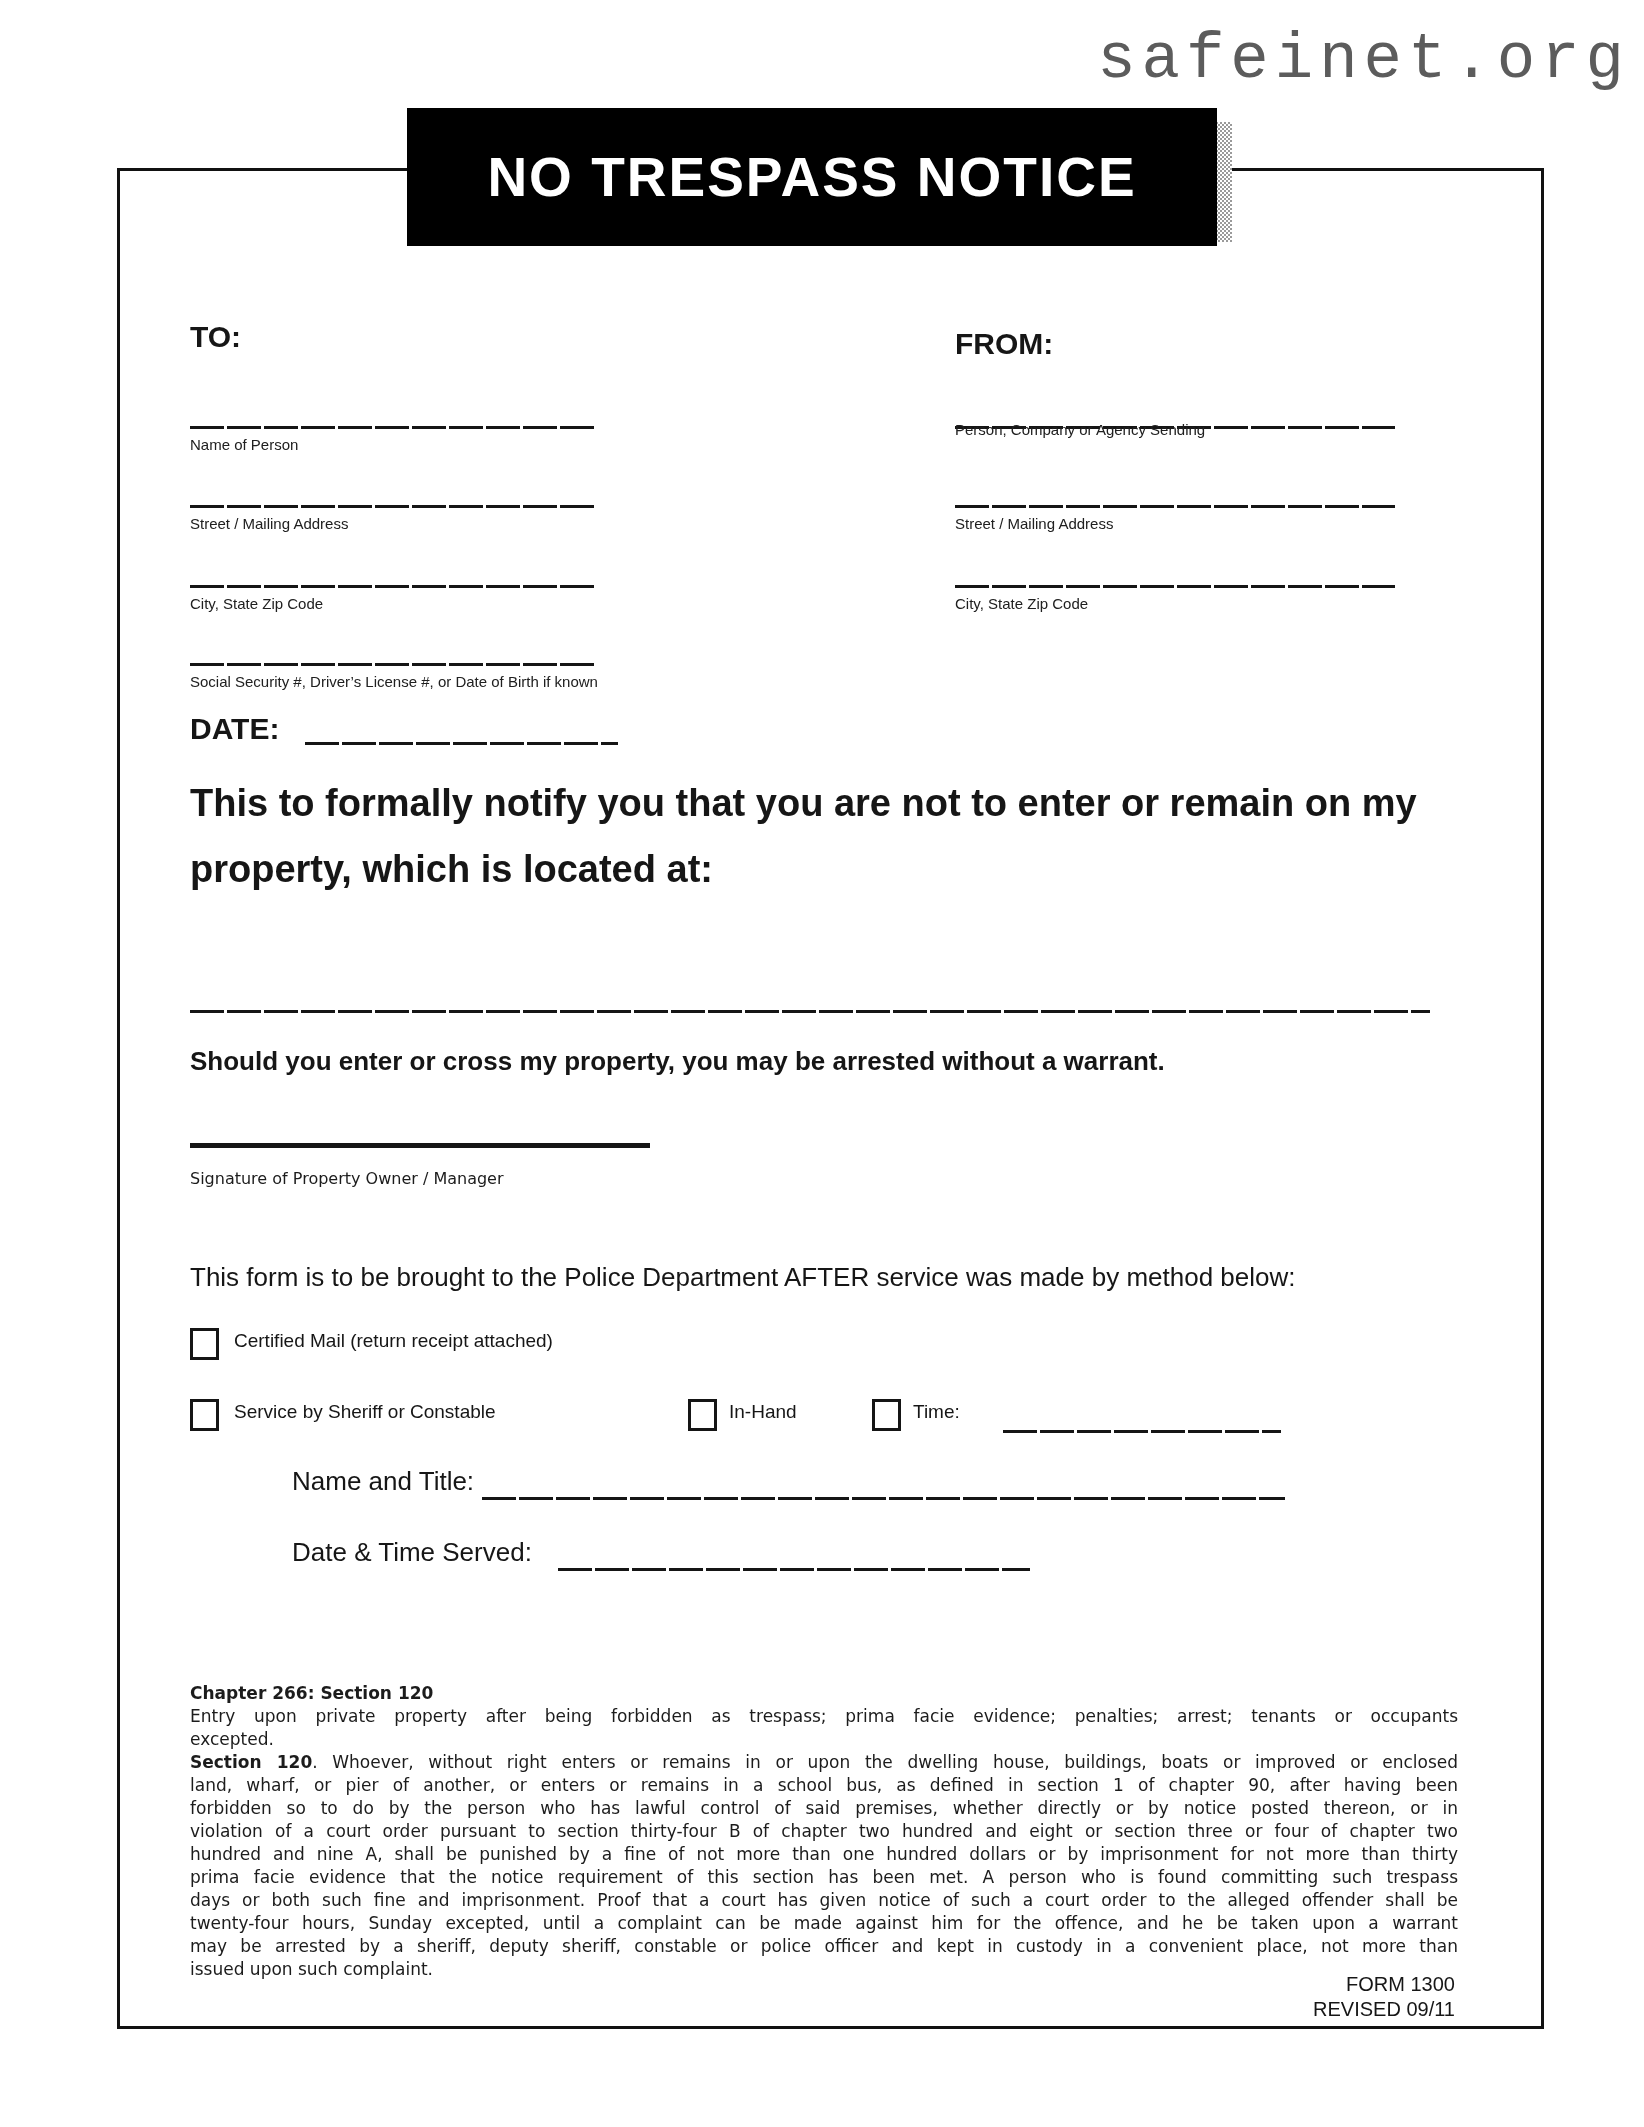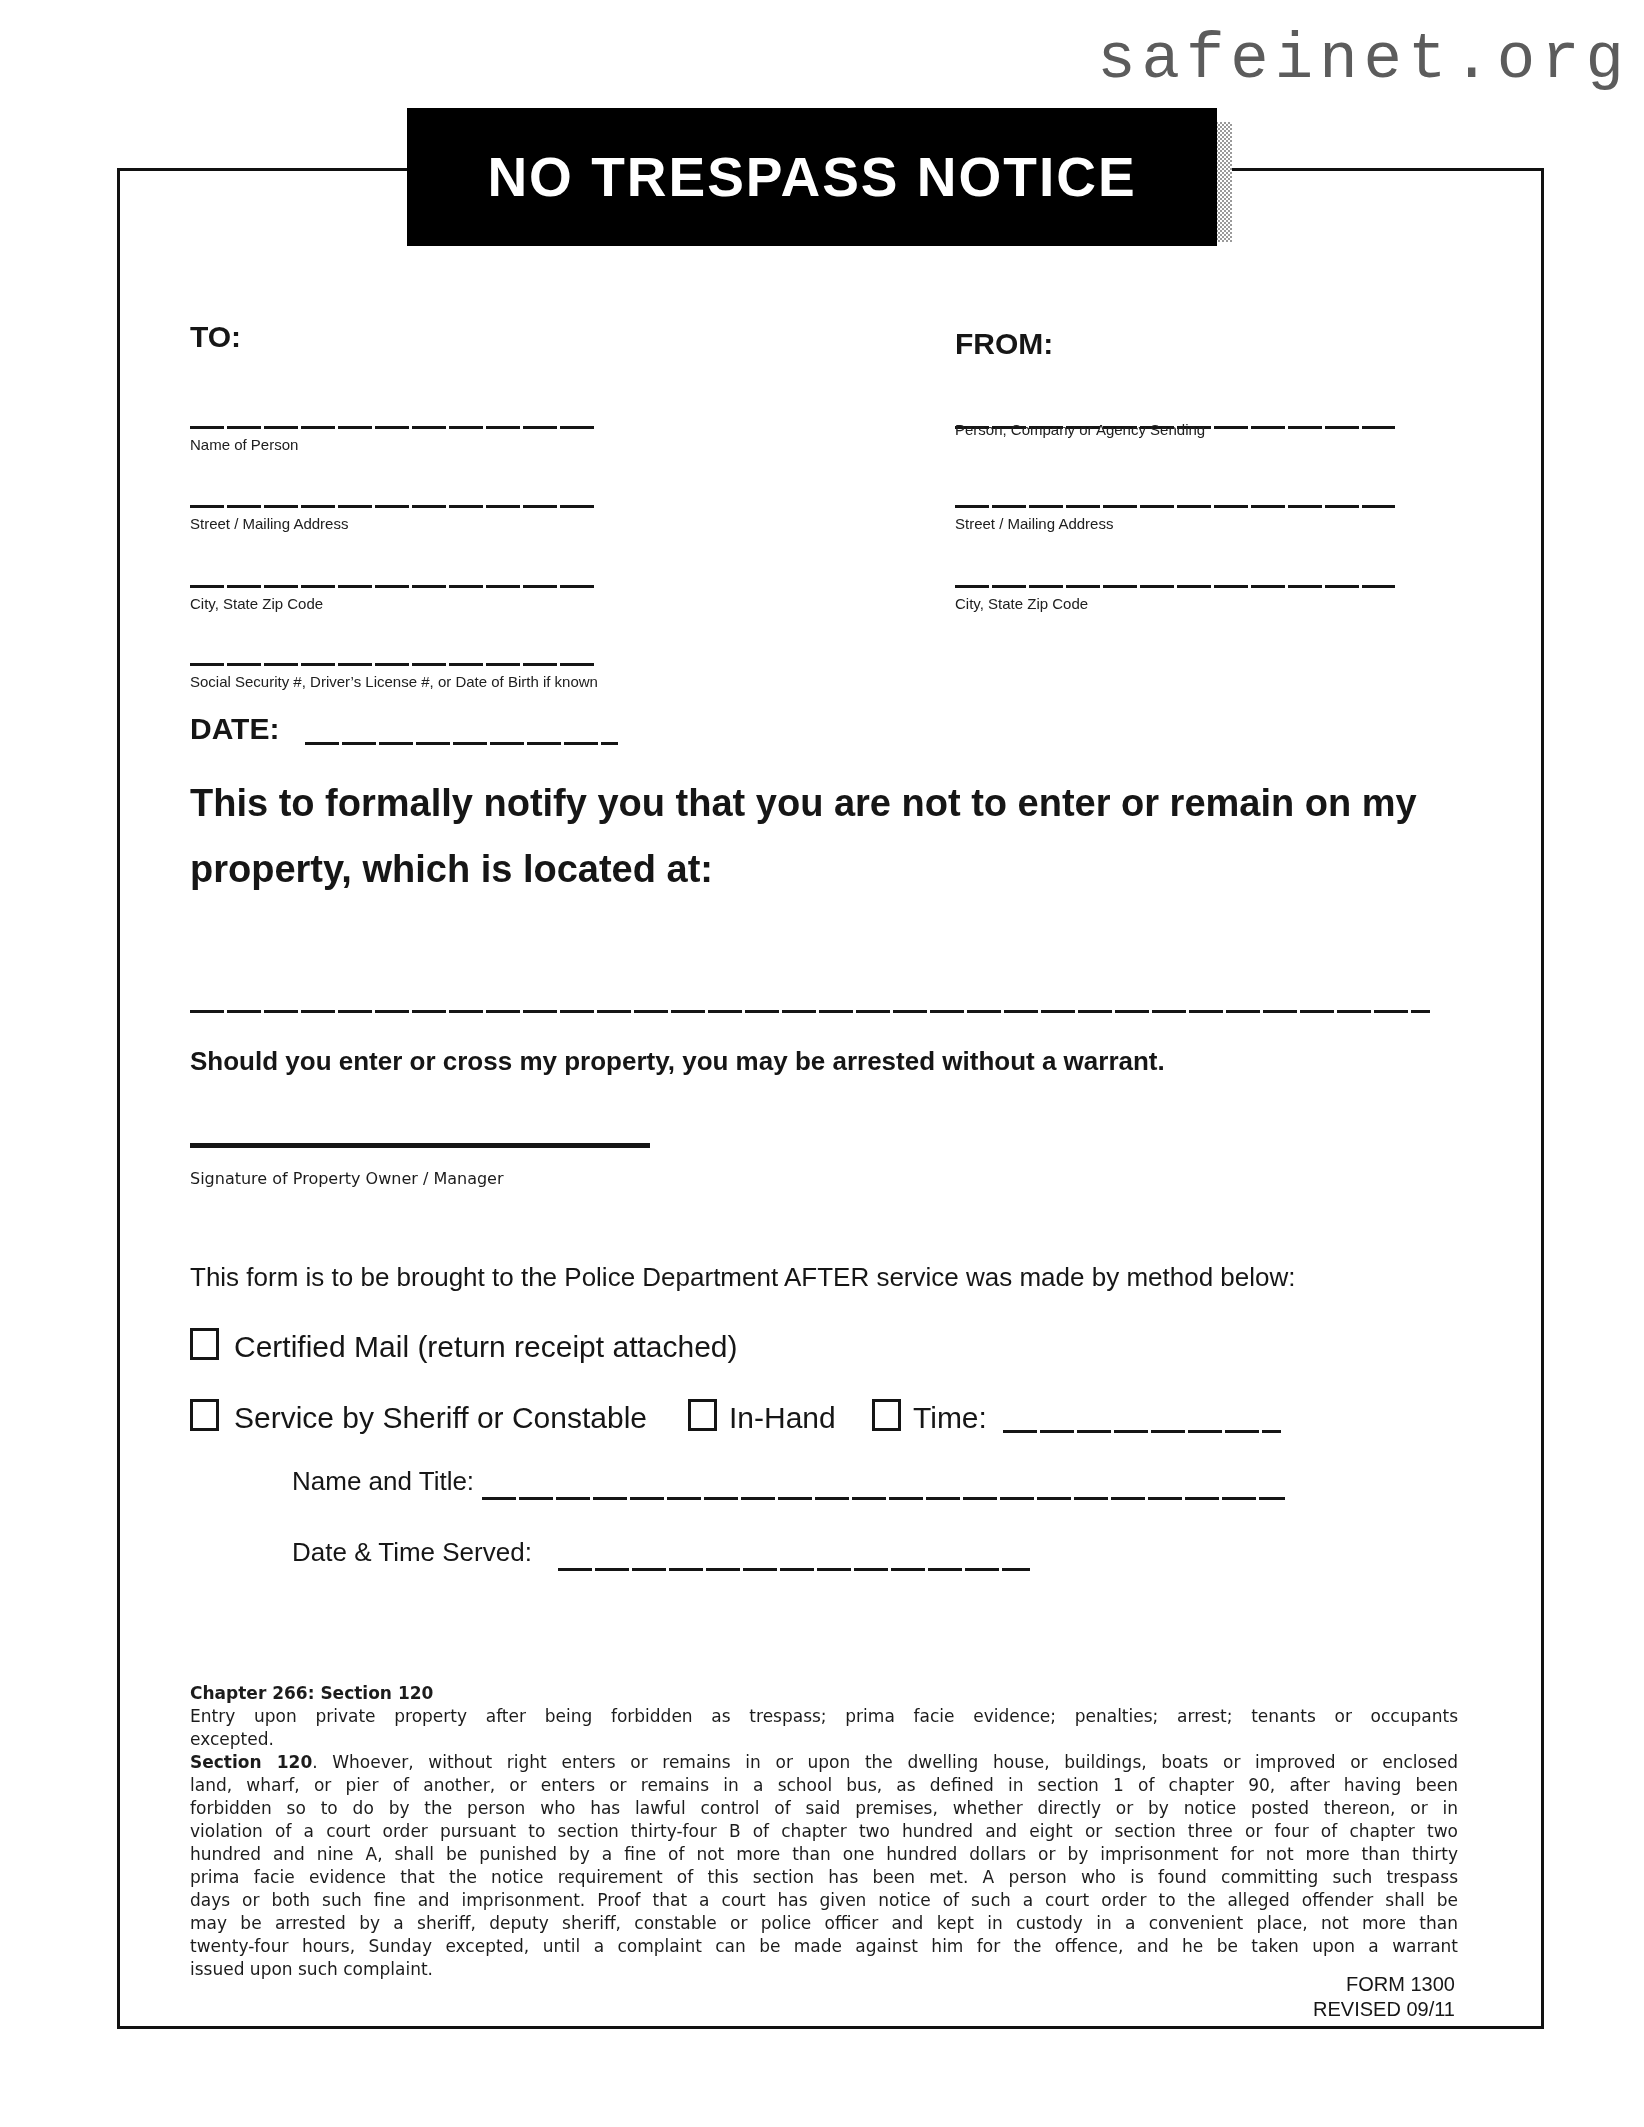--- a/index.html
+++ b/index.html
@@ -36,21 +36,21 @@
     background:repeating-linear-gradient(90deg,#151515 0 34px, rgba(0,0,0,0) 34px 37px);
   }
   .solid-line { height:5px; background:#151515; }
   .field-label { font-size:15px; color:#202020; white-space:nowrap; }
   .date-label { font-size:30px; font-weight:bold; }
   .big-heading { font-size:38px; font-weight:bold; line-height:66px; width:1260px; }
   .warn { font-size:26px; font-weight:bold; white-space:nowrap; }
   .sig-label { font-family:"DejaVu Sans", sans-serif; font-size:16px; color:#1c1c1c; white-space:nowrap; }
   .body-text { font-size:26px; white-space:nowrap; }
   .checkbox { width:29px; height:32px; border:3px solid #151515; background:#fff; }
-  .cb-label { font-size:30px; white-space:nowrap; }
+  .cb-label { font-size:19px; white-space:nowrap; }
   .legal {
     width:1268px; font-family:"DejaVu Sans", sans-serif;
     font-size:17px; line-height:23px; color:#1c1c1c;
   }
   .legal-line { width:100%; }
   .jline { text-align:justify; text-align-last:justify; }
   .legal b { font-weight:bold; }
   .footer { text-align:right; font-size:20px; line-height:25px; white-space:nowrap; }
 </style>
 </head>
@@ -128,22 +128,22 @@
     <div class="legal-line"><b>Chapter 266: Section 120</b></div>
     <div class="legal-line jline">Entry upon private property after being forbidden as trespass; prima facie evidence; penalties; arrest; tenants or occupants</div>
     <div class="legal-line">excepted.</div>
     <div class="legal-line jline"><b>Section 120</b><span>. Whoever, without right enters or remains in or upon the dwelling house, buildings, boats or improved or enclosed</span></div>
     <div class="legal-line jline">land, wharf, or pier of another, or enters or remains in a school bus, as defined in section 1 of chapter 90, after having been</div>
     <div class="legal-line jline">forbidden so to do by the person who has lawful control of said premises, whether directly or by notice posted thereon, or in</div>
     <div class="legal-line jline">violation of a court order pursuant to section thirty-four B of chapter two hundred and eight or section three or four of chapter two</div>
     <div class="legal-line jline">hundred and nine A, shall be punished by a fine of not more than one hundred dollars or by imprisonment for not more than thirty</div>
     <div class="legal-line jline">prima facie evidence that the notice requirement of this section has been met. A person who is found committing such trespass</div>
     <div class="legal-line jline">days or both such fine and imprisonment. Proof that a court has given notice of such a court order to the alleged offender shall be</div>
+    <div class="legal-line jline">twenty-four hours, Sunday excepted, until a complaint can be made against him for the offence, and he be taken upon a warrant</div>
     <div class="legal-line jline">may be arrested by a sheriff, deputy sheriff, constable or police officer and kept in custody in a convenient place, not more than</div>
-    <div class="legal-line jline">twenty-four hours, Sunday excepted, until a complaint can be made against him for the offence, and he be taken upon a warrant</div>
     <div class="legal-line">issued upon such complaint.</div>
   </div>
 
   <div class="abs footer" style="right:189px; top:1972px;">
     <div>FORM 1300</div>
     <div>REVISED 09/11</div>
   </div>
 
 </div>
 

